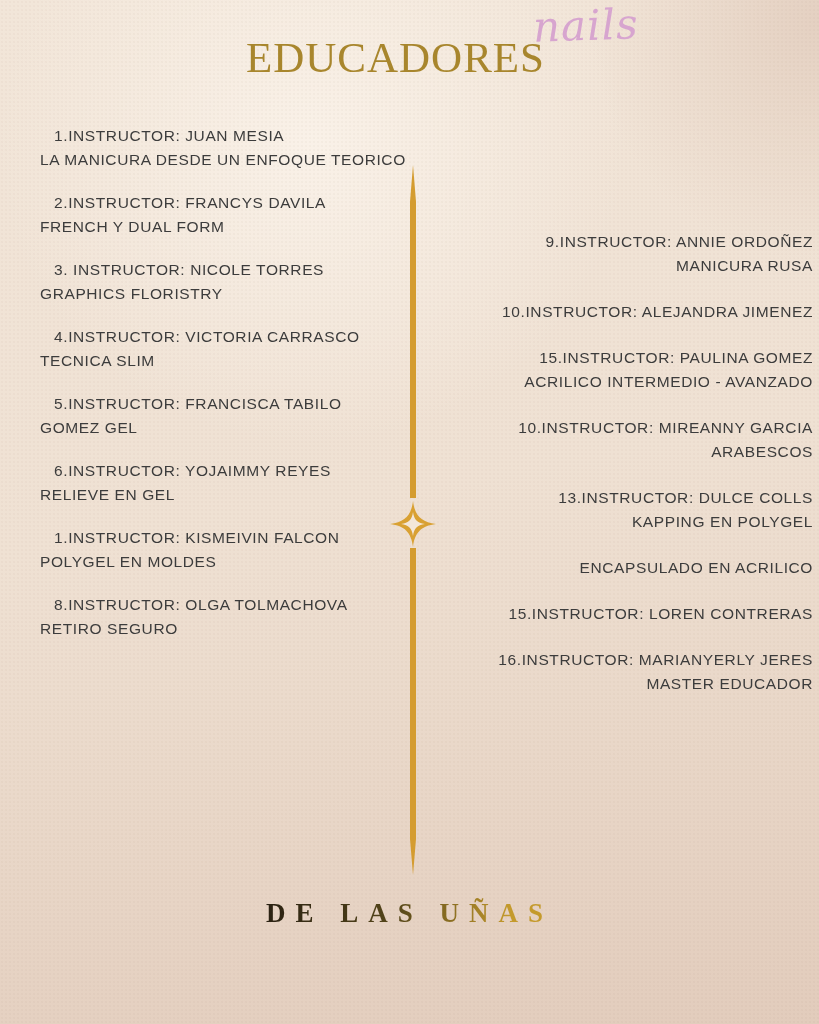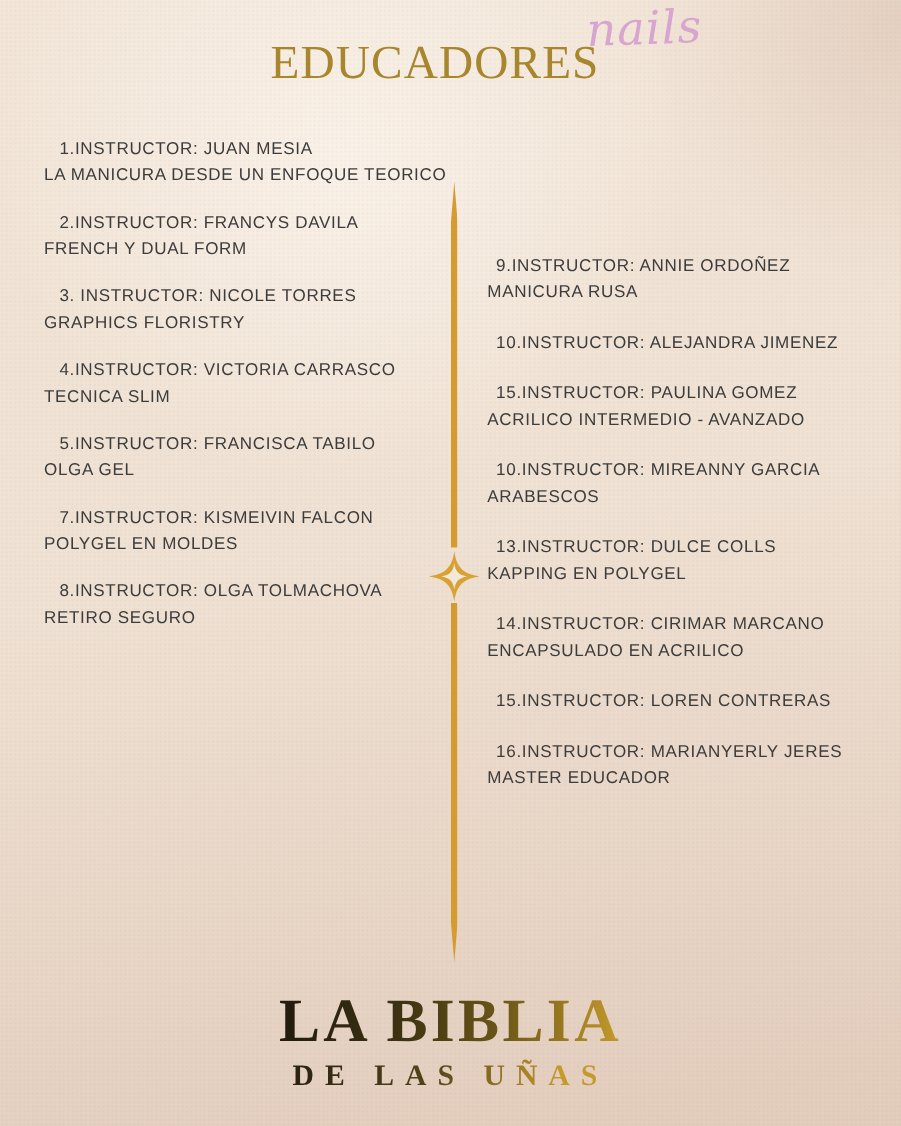--- a/index.html
+++ b/index.html
@@ -42,21 +42,21 @@
   .vline{position:absolute;left:410px;width:6px;background:#d49c30;}
   .vline-top{top:165px;height:333px;clip-path:polygon(50% 0,100% 11%,100% 100%,0 100%,0 11%);}
   .vline-bottom{top:548px;height:327px;clip-path:polygon(0 0,100% 0,100% 89%,50% 100%,0 89%);}
   .star{position:absolute;left:390px;top:501px;width:46px;height:46px;}
 
   
   .col{position:absolute;color:#3c3c3c;font-size:15.5px;letter-spacing:0.6px;line-height:24px;}
   .col-left{left:40px;top:100px;width:400px;margin-top:24px;}
   .col-right{left:443px;top:230px;width:370px;}
   .item{margin-bottom:19px;}
-  .col-right .item{margin-bottom:22px;}
+  .col-right .item{margin-bottom:22px;text-align:right;}
   .col-left .item:nth-child(7){margin-top:9px;}
   .col-right .item:nth-child(8){margin-top:14px;}
   .l1{padding-left:14px;}
   .col-right .l1{padding-left:8px;}
   .l2:empty{display:none;}
 
   
   .logo{position:absolute;left:0;top:896px;width:100%;text-align:center;}
   .logo-main{
     font-family:"Liberation Serif", serif;
@@ -112,24 +112,28 @@
     <div class="item">
       <div class="l1">3. INSTRUCTOR: NICOLE TORRES</div>
       <div class="l2">GRAPHICS FLORISTRY</div>
     </div>
     <div class="item">
       <div class="l1">4.INSTRUCTOR: VICTORIA CARRASCO</div>
       <div class="l2">TECNICA SLIM</div>
     </div>
     <div class="item">
       <div class="l1">5.INSTRUCTOR: FRANCISCA TABILO</div>
-      <div class="l2">OLGA GEL</div>
+      <div class="l2">GOMEZ GEL</div>
     </div>
     <div class="item">
-      <div class="l1">7.INSTRUCTOR: KISMEIVIN FALCON</div>
+      <div class="l1">6.INSTRUCTOR: YOJAIMMY REYES</div>
+      <div class="l2">RELIEVE EN GEL</div>
+    </div>
+    <div class="item">
+      <div class="l1">1.INSTRUCTOR: KISMEIVIN FALCON</div>
       <div class="l2">POLYGEL EN MOLDES</div>
     </div>
     <div class="item">
       <div class="l1">8.INSTRUCTOR: OLGA TOLMACHOVA</div>
       <div class="l2">RETIRO SEGURO</div>
     </div>
   </div>
 
   <div class="col col-right">
     <div class="item">
@@ -145,31 +149,29 @@
     </div>
     <div class="item">
       <div class="l1">10.INSTRUCTOR: MIREANNY GARCIA</div>
       <div class="l2">ARABESCOS</div>
     </div>
     <div class="item">
       <div class="l1">13.INSTRUCTOR: DULCE COLLS</div>
       <div class="l2">KAPPING EN POLYGEL</div>
     </div>
     <div class="item">
-      <div class="l1">14.INSTRUCTOR: CIRIMAR MARCANO</div>
       <div class="l2">ENCAPSULADO EN ACRILICO</div>
     </div>
     <div class="item">
       <div class="l1">15.INSTRUCTOR: LOREN CONTRERAS</div>
 
     </div>
     <div class="item">
       <div class="l1">16.INSTRUCTOR: MARIANYERLY JERES</div>
       <div class="l2">MASTER EDUCADOR</div>
     </div>
   </div>
 
   <div class="logo">
-    <span class="logo-main">LA BIBLIA</span>
     <span class="logo-sub"><span>DE LAS UÑAS</span></span>
   </div>
 
 </div>
 
 </body></html>

